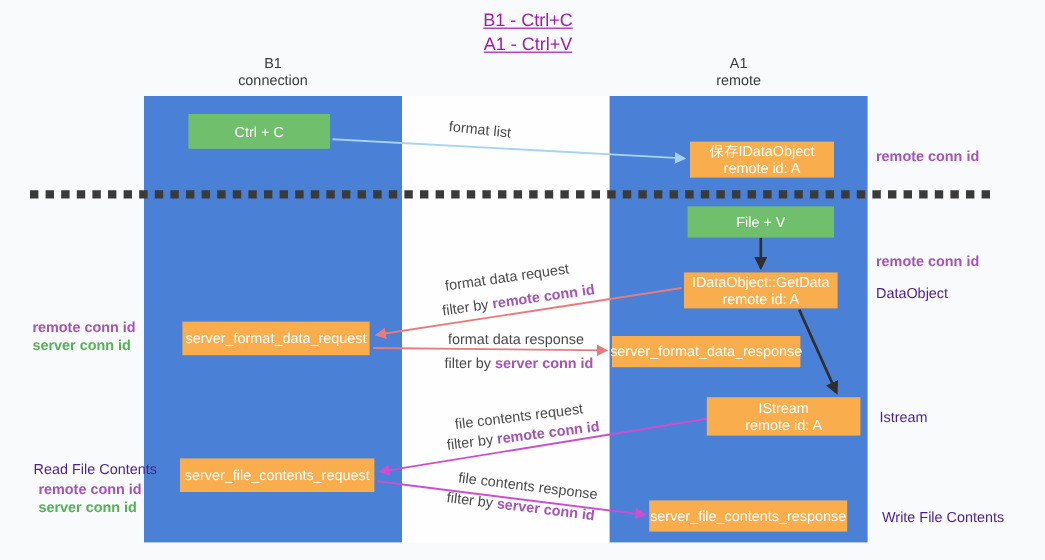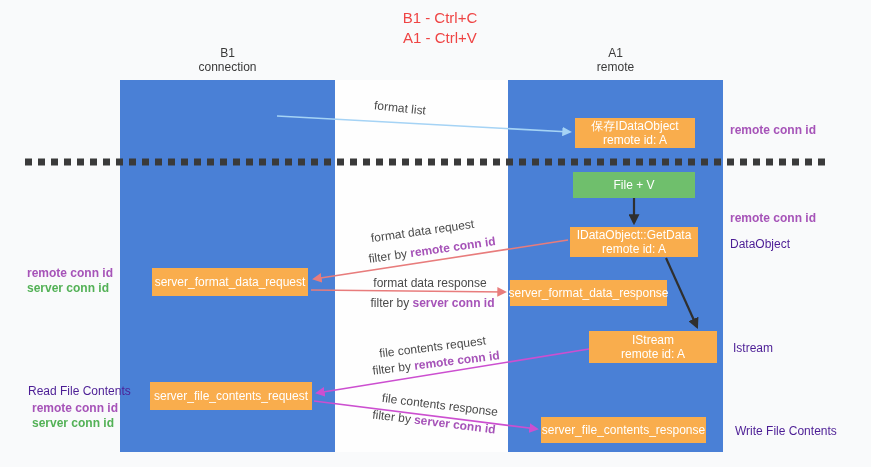--- a/index.html
+++ b/index.html
@@ -26,21 +26,22 @@
     text-align:center;
     font-size:12px;
     line-height:14px;
     color:#3a3a3a;
   }
   .title{
     position:absolute;
     text-align:center;
     font-size:15px;
     line-height:20px;
-    color:#ef4444;
+    color:#a21caf;
+    text-decoration:underline;
   }
   .box{
     position:absolute;
     display:flex;
     flex-direction:column;
     align-items:center;
     justify-content:center;
     background:#f9ad4d;
     color:#ffffff;
     font-size:12px;
@@ -118,20 +119,23 @@
 
     <line x1="634" y1="198" x2="634" y2="223" stroke="#2f2f2f" stroke-width="2.2" marker-end="url(#m-blk)"></line>
 
     <line x1="666" y1="258" x2="697" y2="327" stroke="#2f2f2f" stroke-width="2.2" marker-end="url(#m-blk)"></line>
 
     <line x1="589" y1="349" x2="317" y2="393" stroke="#cc4fd0" stroke-width="1.6" marker-end="url(#m-mag)"></line>
 
     <line x1="314" y1="401" x2="537" y2="429" stroke="#cc4fd0" stroke-width="1.6" marker-end="url(#m-mag)"></line>
   </svg>
 
+  <div class="box green" style="left:157px;top:95px;width:118px;height:29px;">
+    <div>Ctrl + C</div>
+  </div>
   <div class="box" style="left:150px;top:382px;width:162px;height:28px;">
     <div>server_file_contents_request</div>
   </div>
   <div class="box" style="left:152px;top:268px;width:156px;height:28px;">
     <div>server_format_data_request</div>
   </div>
 
   <div class="box" style="left:575px;top:118px;width:120px;height:30px;">
     <div>保存IDataObject</div>
     <div>remote id: A</div>

